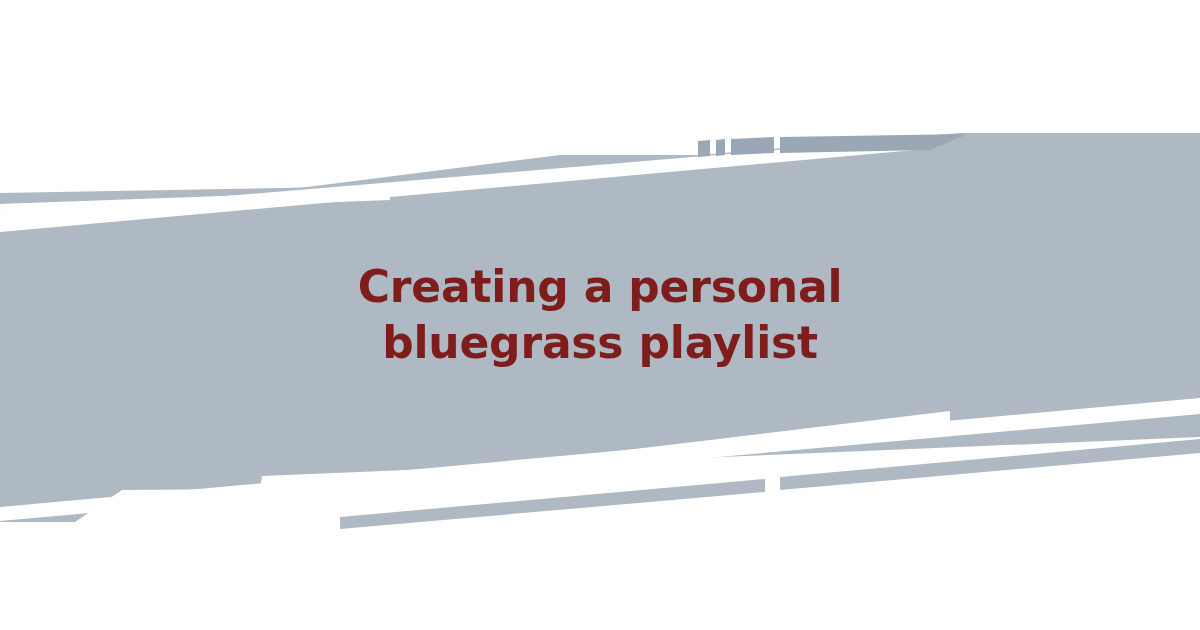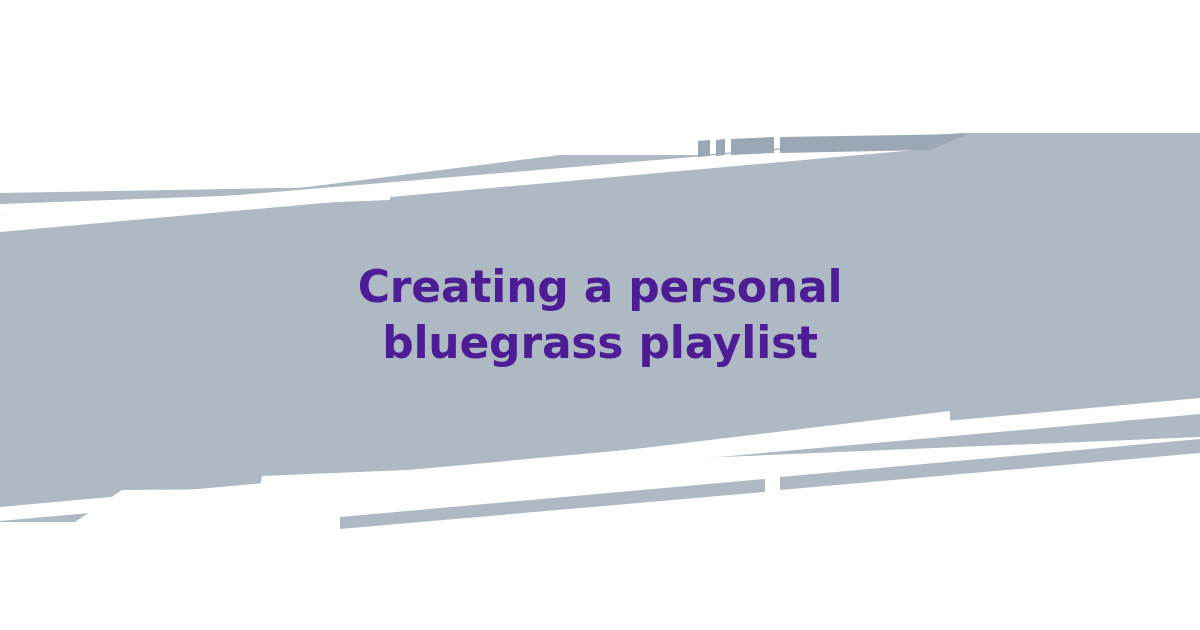--- a/index.html
+++ b/index.html
@@ -39,21 +39,21 @@
     justify-content: center;
     pointer-events: none;
   }
   #title {
     width: 600px;
     text-align: center;
     font-family: "DejaVu Sans", sans-serif;
     font-weight: bold;
     font-size: 44px;
     line-height: 1.28;
-    color: #4c1d95;
+    color: #7f1d1d;
     letter-spacing: -0.2px;
     white-space: pre-line;
   }
 </style>
 </head>
 <body>
 
 <div id="card">
 
   <svg id="decor" viewBox="0 0 1200 630" width="1200" height="630" xmlns="http://www.w3.org/2000/svg">

